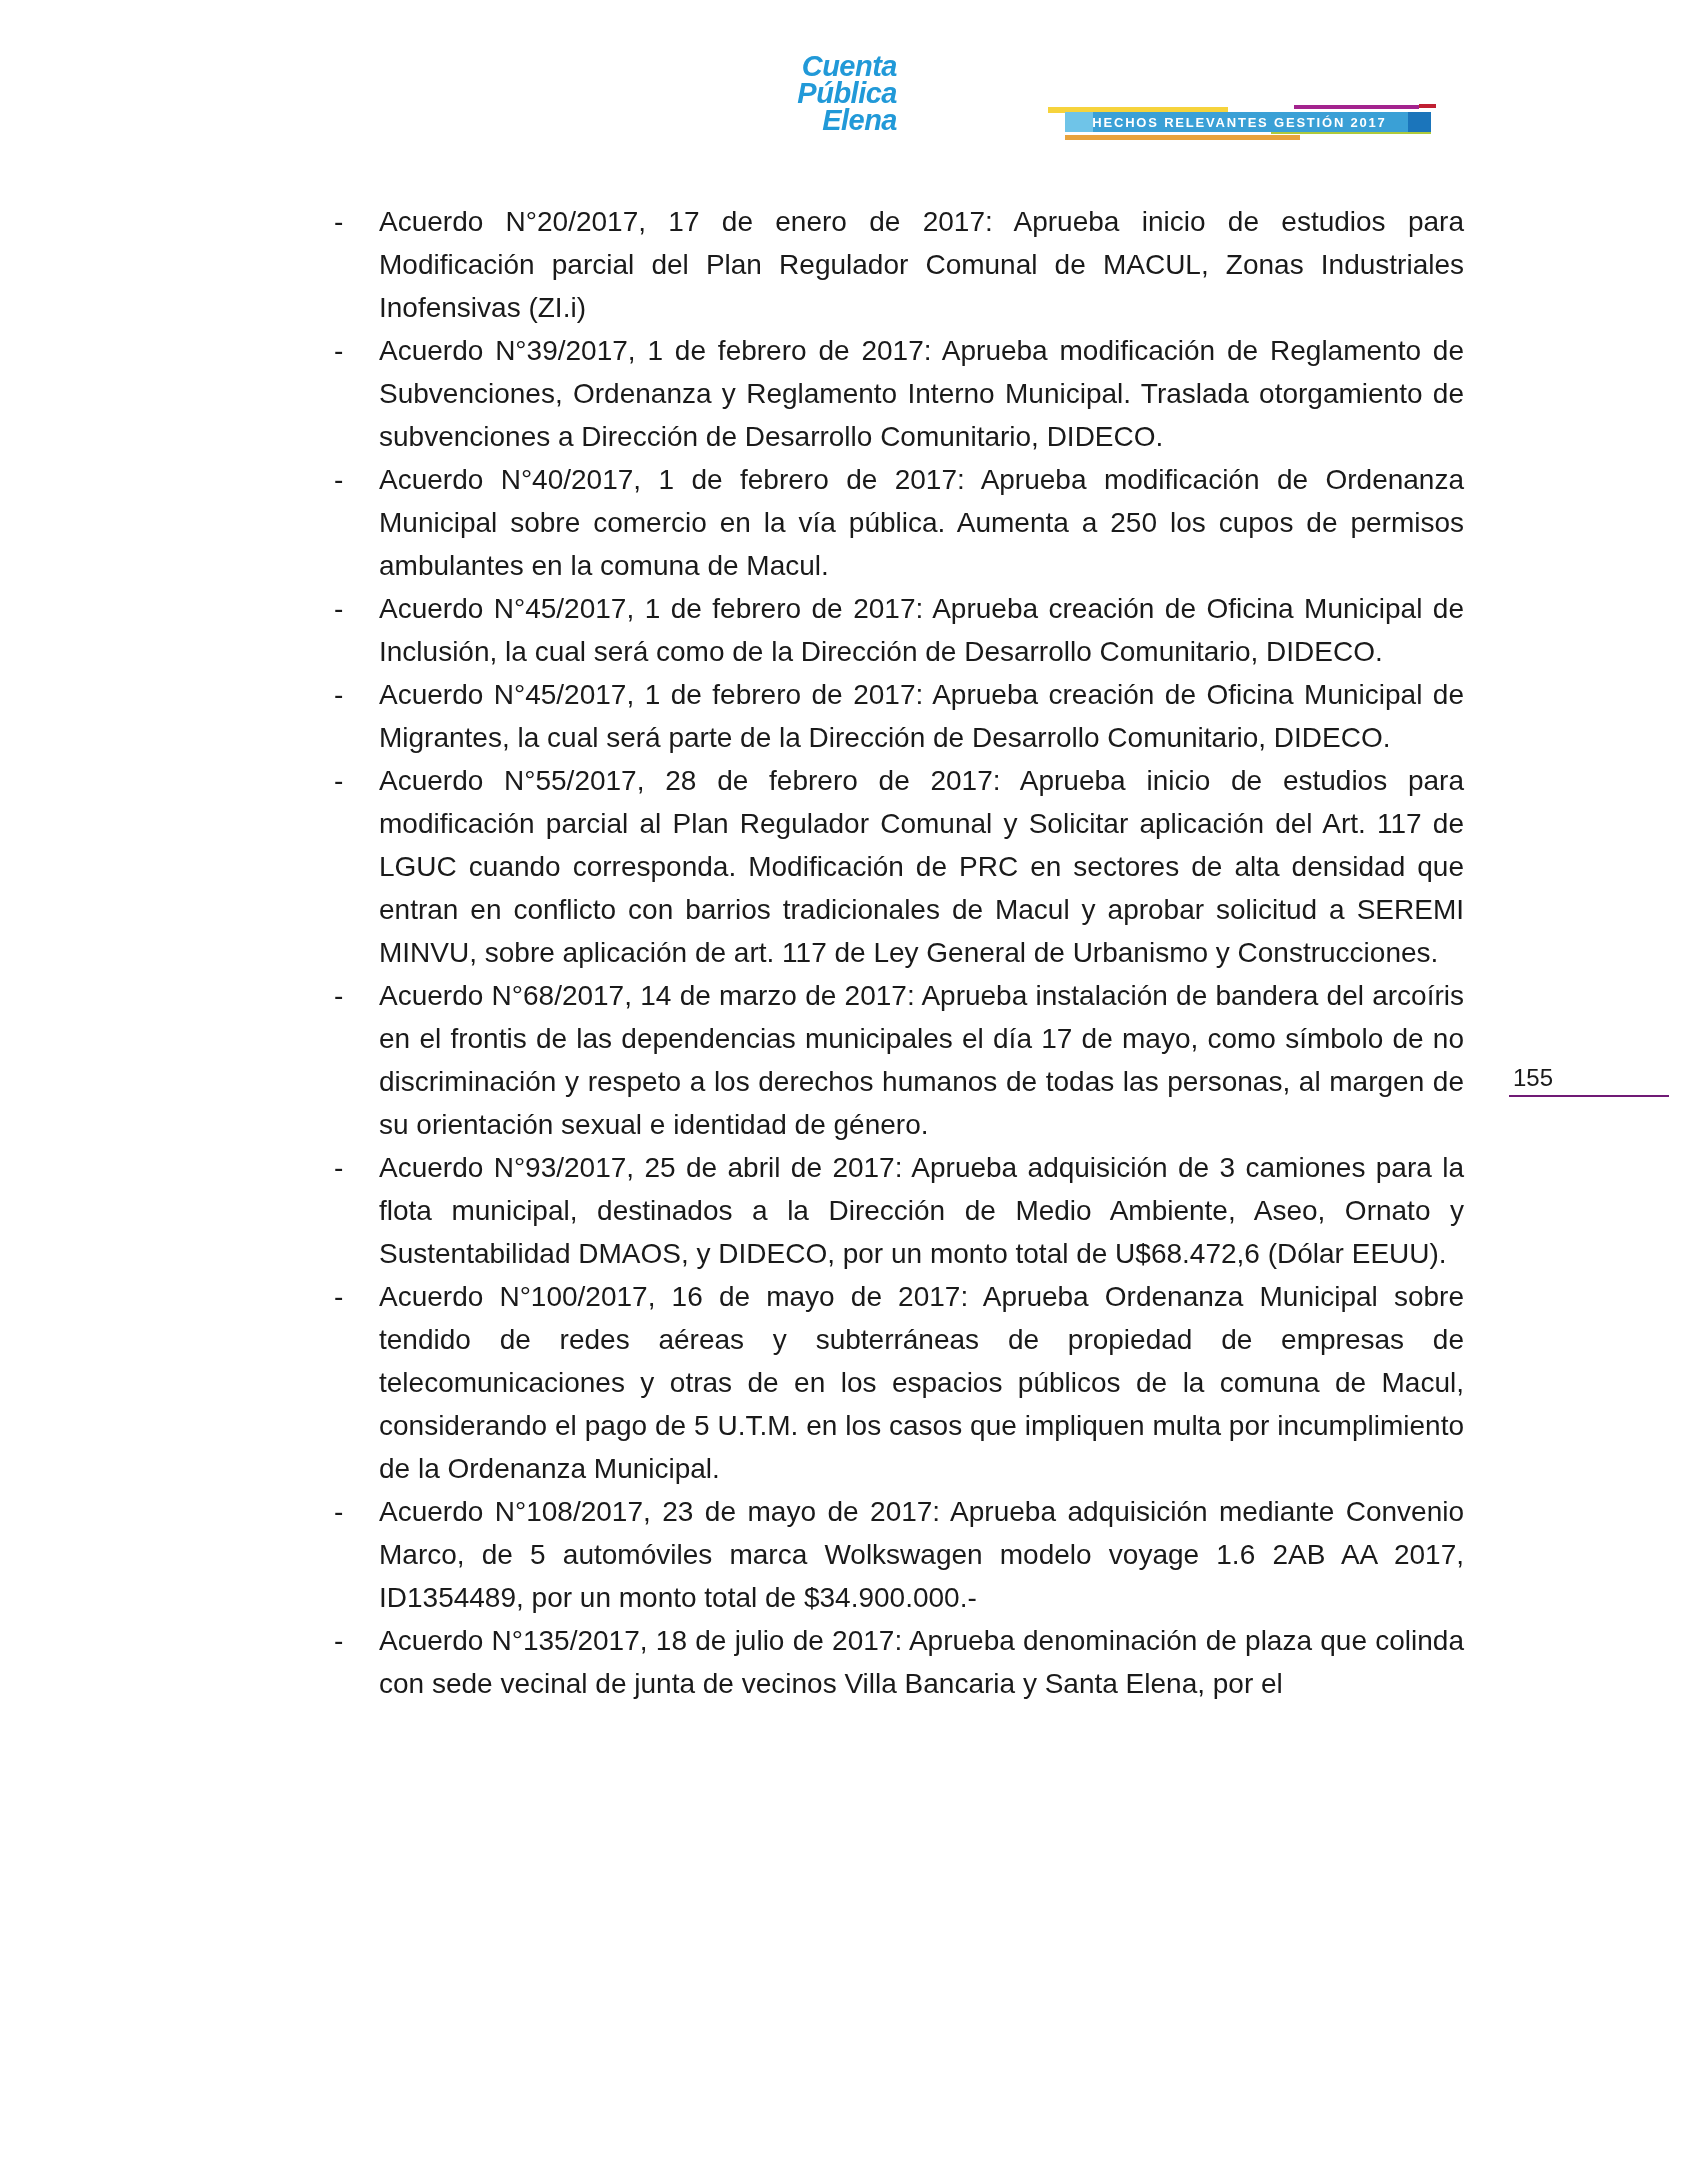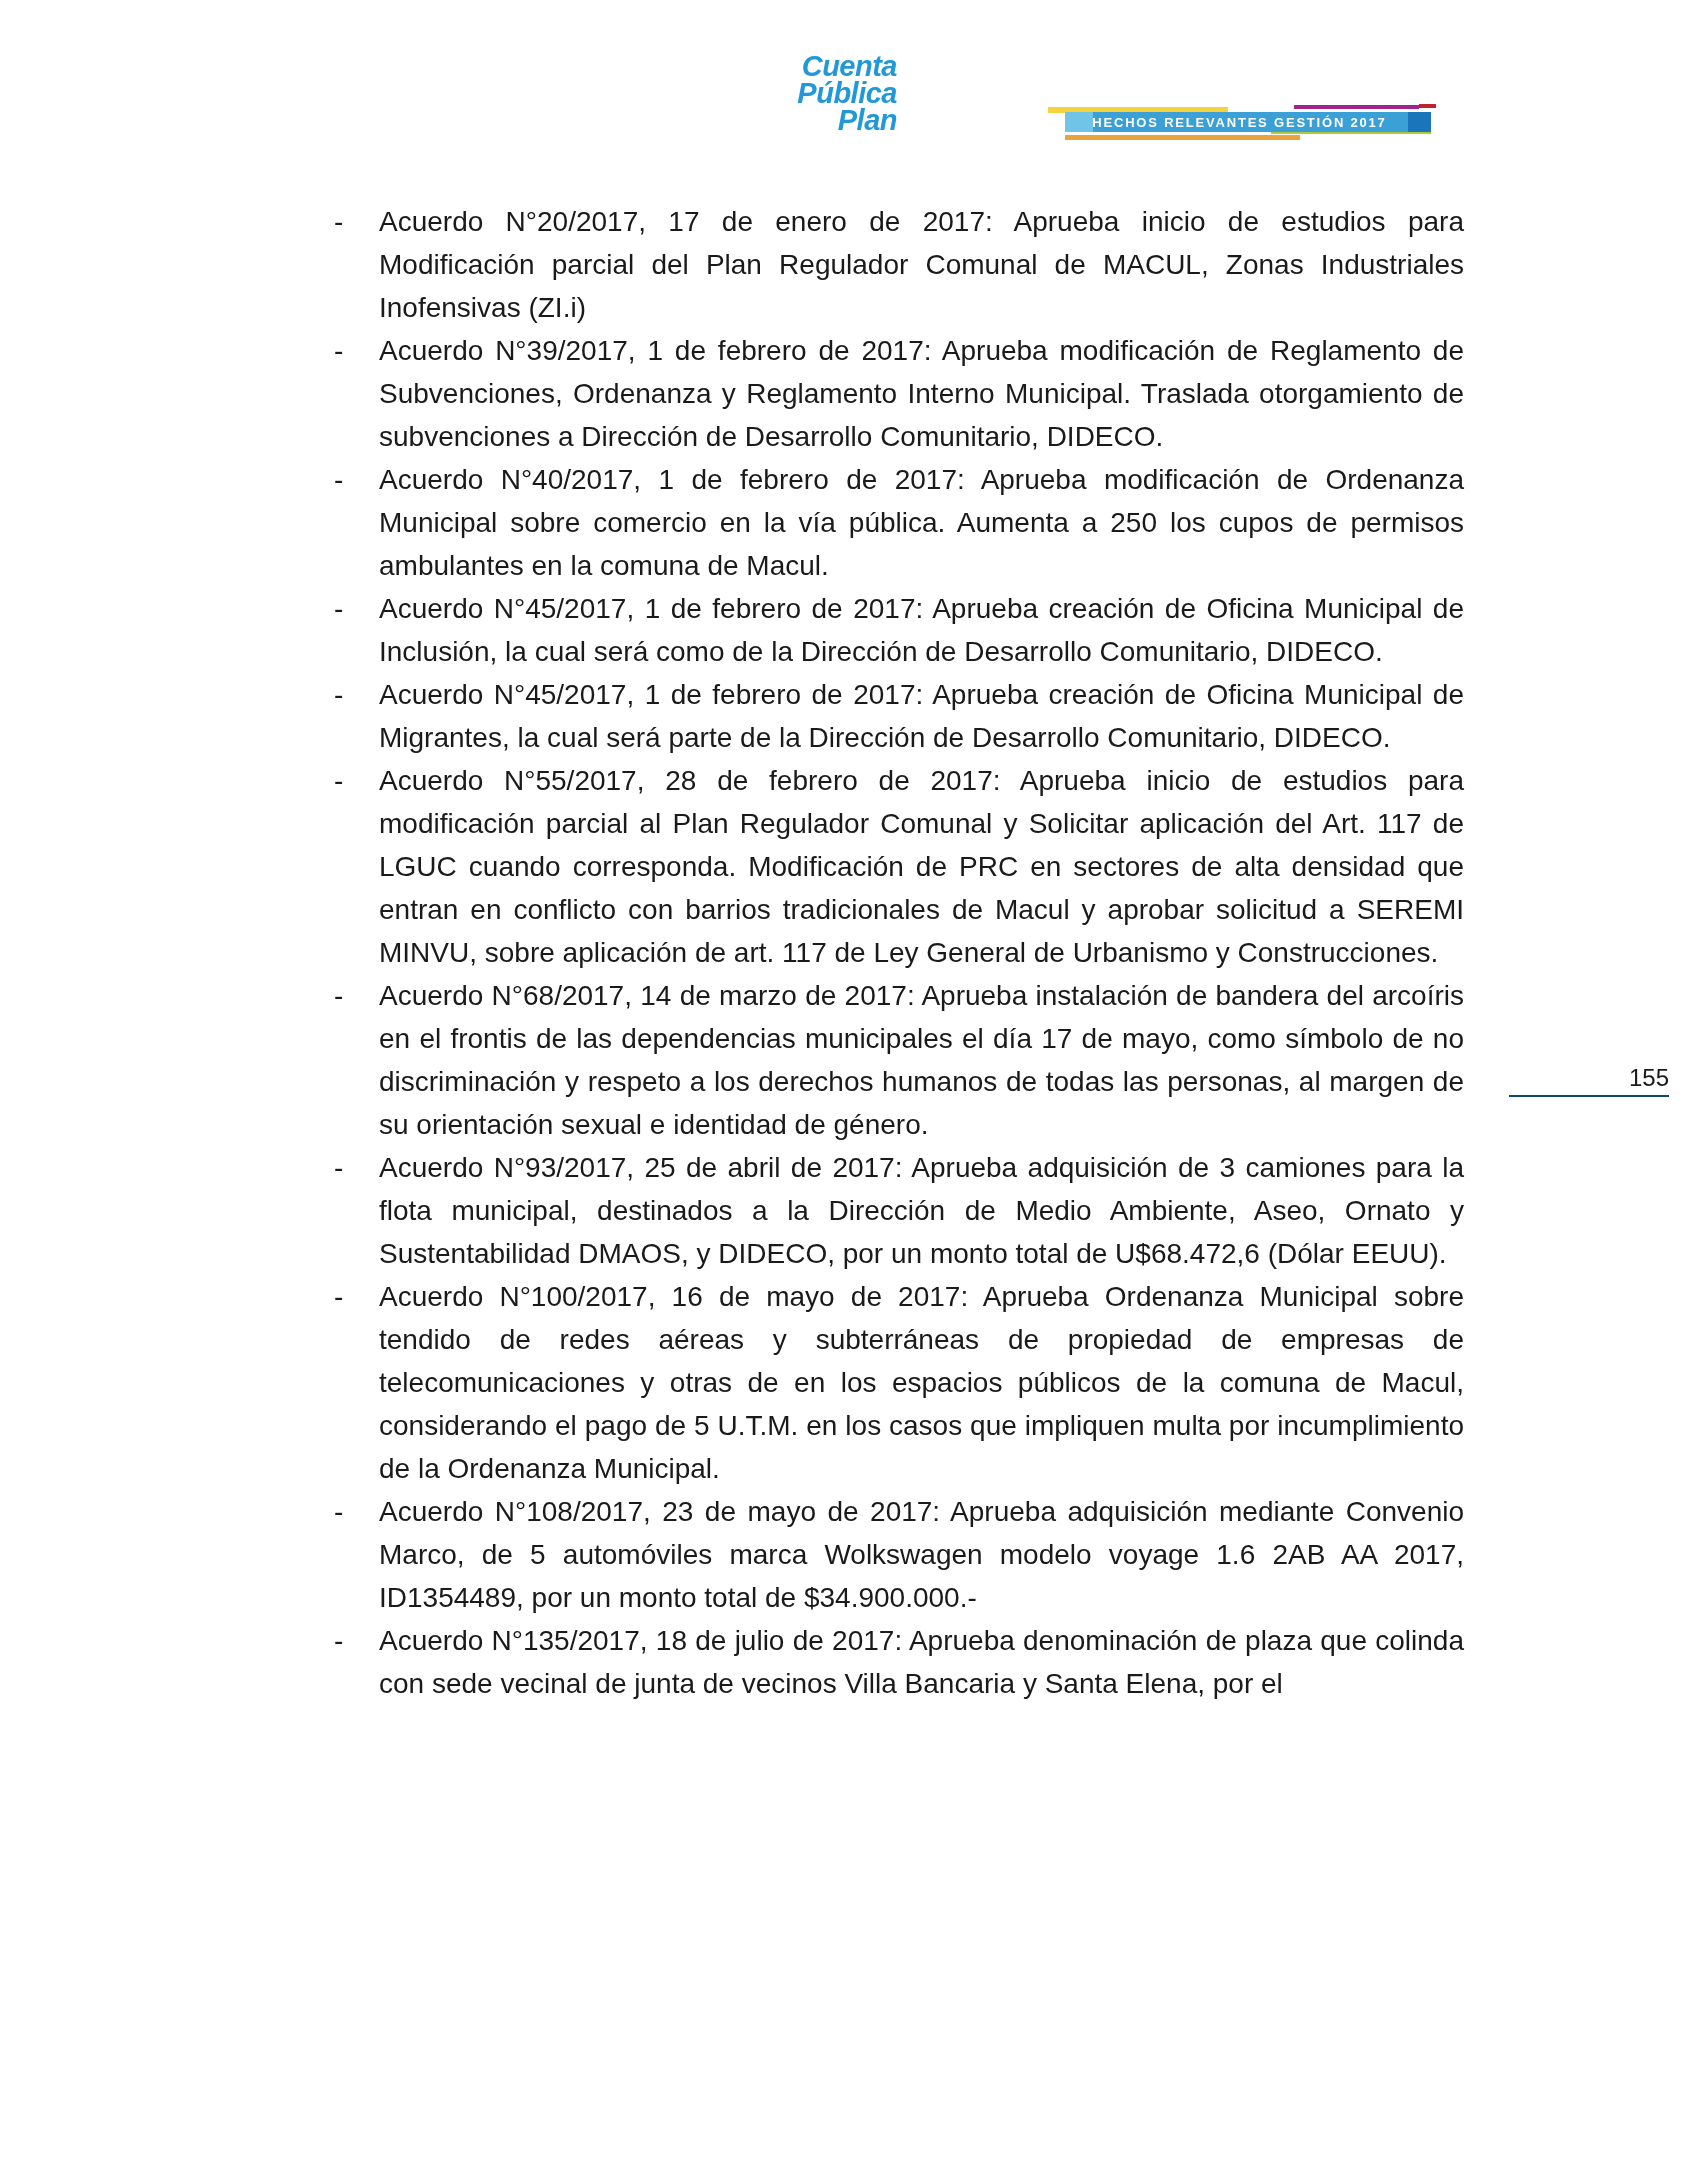--- a/index.html
+++ b/index.html
@@ -78,23 +78,22 @@
     letter-spacing: 1.8px;
     white-space: nowrap;
   }
 
   
   .page-number-block {
     position: absolute;
     left: 1509px;
     top: 1065px;
     width: 160px;
-    border-bottom: 2px solid #0c4a6e;
+    border-bottom: 2px solid #701a75;
     padding: 0 0 4px 4px;
-    text-align: right;
   }
   .page-number {
     font-size: 24px;
     line-height: 26px;
     color: #1a1a1a;
   }
 
   
   .content {
     position: absolute;
@@ -120,21 +119,21 @@
 </head>
 <body>
 
 <div class="page">
 
   <header>
     <div class="logo">
       <div class="logo-words">
         <div>Cuenta</div>
         <div>Pública</div>
-        <div>Plan</div>
+        <div>Elena</div>
       </div>
     </div>
 
     <div class="banner">
       <div class="stripe stripe-yellow"></div>
       <div class="stripe stripe-purple"></div>
       <div class="stripe stripe-crimson"></div>
       <div class="stripe stripe-green"></div>
       <div class="stripe stripe-gold"></div>
       <div class="banner-bar">

